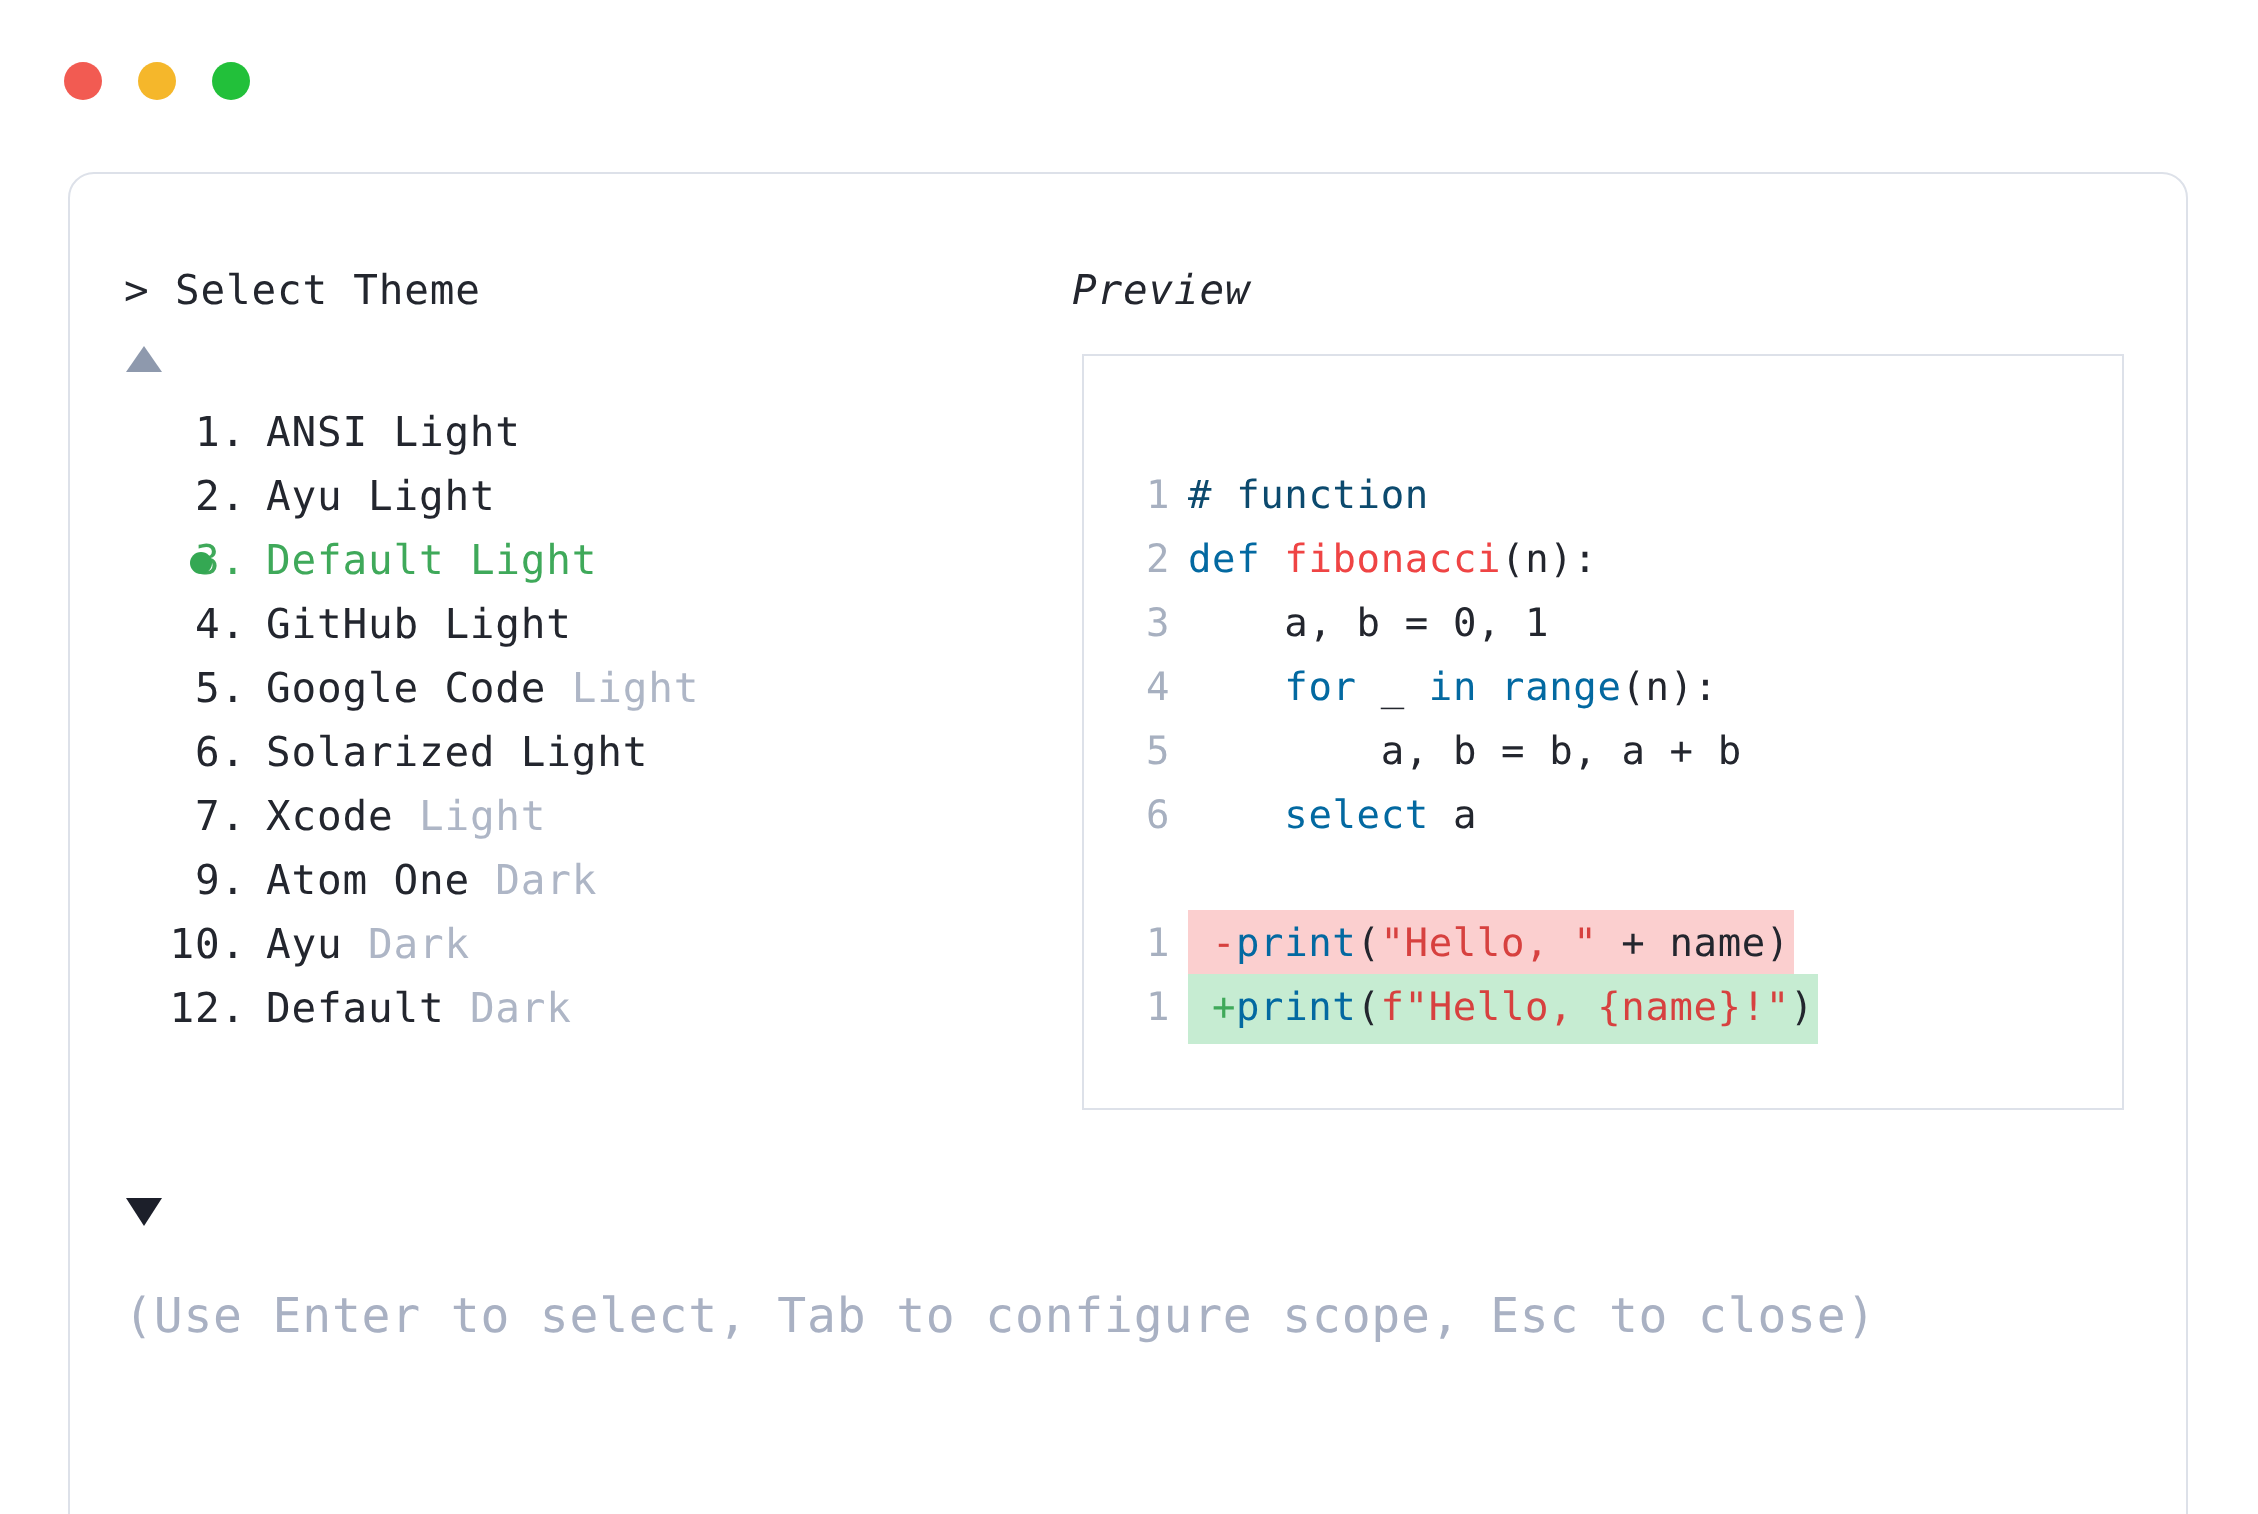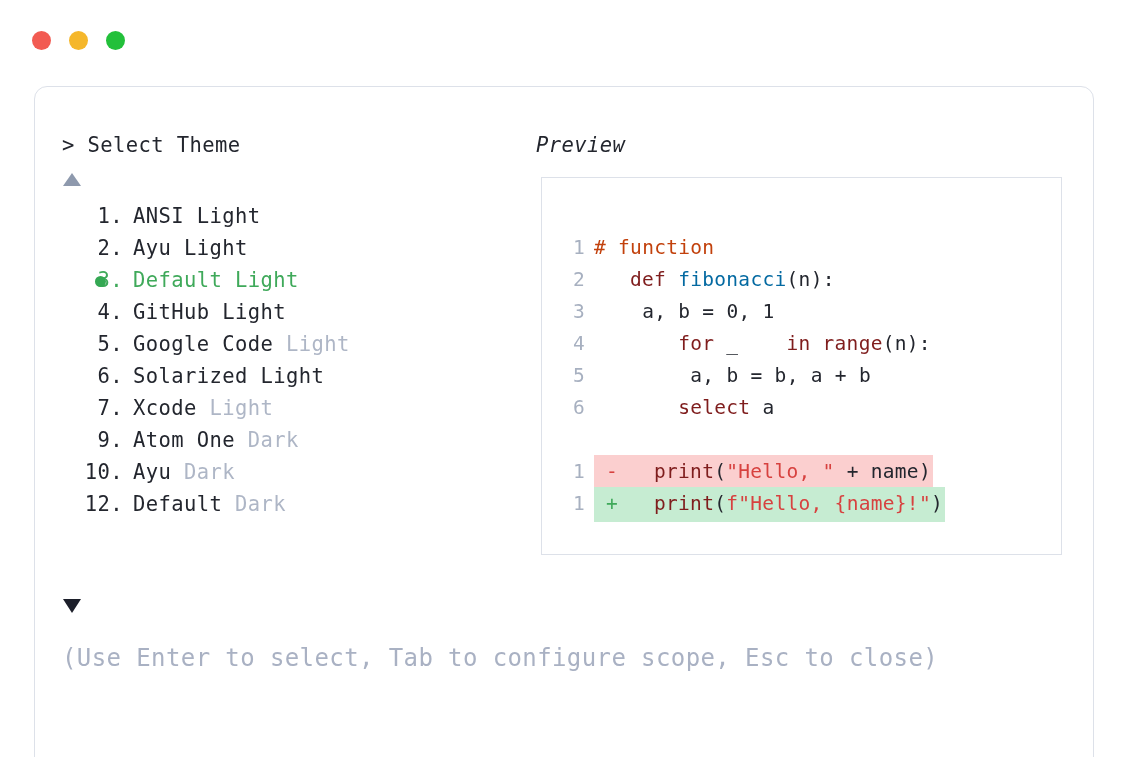--- a/index.html
+++ b/index.html
@@ -153,23 +153,23 @@
     display: inline-block;
     width: 24px;
     text-align: right;
     color: #a7b0c0;
     flex: 0 0 auto;
     padding-right: 9px;
   }
   .code-body { display: inline-block; white-space: pre; }
   .blank-line { height: 32px; }
 
-  .tok-comment { color: #c2410c; }
-  .tok-kw      { color: #7f1d1d; margin-left: 36px; }
-  .tok-fn      { color: #0369a1; }
+  .tok-comment { color: #0c4a6e; }
+  .tok-kw      { color: #0369a1; }
+  .tok-fn      { color: #ef4444; }
   .tok-str     { color: #d7413f; }
   .tok-plain   { color: #23262e; }
 
   .diff-line .code-body {
     padding: 1px 2px 2px 0;
   }
   .diff-del .code-body { background: #fbcfcf; }
   .diff-add .code-body { background: #c6ecd2; }
   .diff-sign { display: inline-block; width: 24px; }
   .diff-del .diff-sign { color: #d7413f; }

